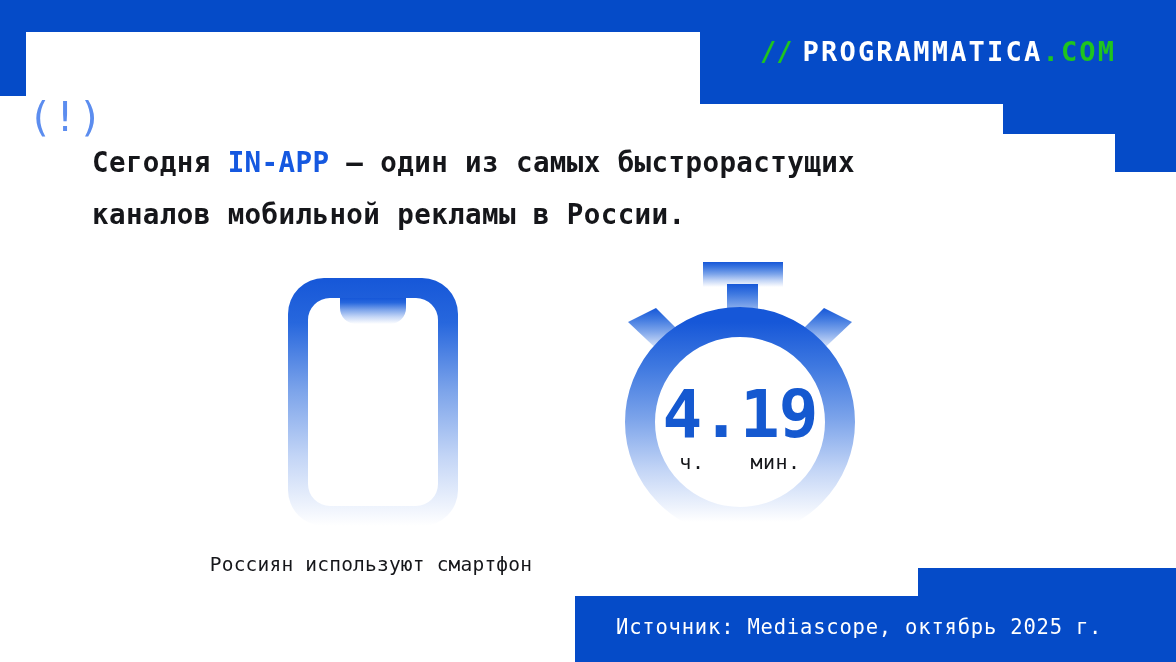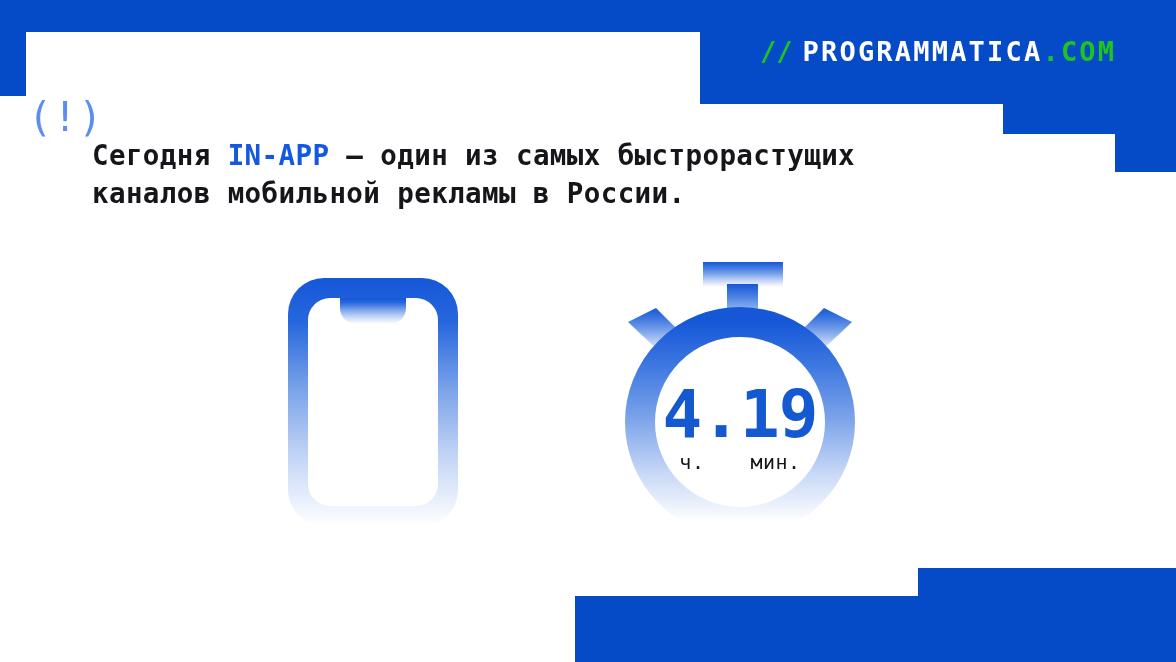--- a/index.html
+++ b/index.html
@@ -33,21 +33,21 @@
   .logo .dotcom{color:#1fc41f;}
 
   
   .bang{
     position:absolute;left:28px;top:97px;
     font-size:40px;color:#5c8def;font-weight:400;line-height:1;
     letter-spacing:1px;
   }
   .headline{
     position:absolute;left:92px;top:136px;width:860px;
-    font-size:27.5px;line-height:38px;color:#15161a;font-weight:700;
+    font-size:27.5px;line-height:52px;color:#15161a;font-weight:700;
     letter-spacing:0.4px;
   }
   .headline .hl-accent{color:#1558e0;}
 
   
   .phone-wrap{position:absolute;left:288px;top:278px;width:170px;height:248px;}
   .phone-caption{
     position:absolute;left:196px;top:552px;width:350px;text-align:center;
     font-size:19.5px;line-height:26px;color:#15161a;letter-spacing:0.2px;
   }
@@ -104,20 +104,21 @@
           <stop offset="45%" stop-color="#7ba3ea"></stop>
           <stop offset="72%" stop-color="#c3d5f6"></stop>
           <stop offset="100%" stop-color="#ffffff"></stop>
         </linearGradient>
       </defs>
       <path fill="url(#gphone)" fill-rule="evenodd" d="M36,0 H134 A36,36 0 0 1 170,36 V212 A36,36 0 0 1 134,248 H36 A36,36 0 0 1 0,212 V36 A36,36 0 0 1 36,0 Z
            M42,20 H128 A22,22 0 0 1 150,42 V206 A22,22 0 0 1 128,228 H42 A22,22 0 0 1 20,206 V42 A22,22 0 0 1 42,20 Z"></path>
       <path fill="url(#gphone)" d="M52,20 H118 V30 A16,16 0 0 1 102,46 H68 A16,16 0 0 1 52,30 Z"></path>
     </svg>
   </div>
+  <div class="phone-caption">Россиян используют смартфон</div>
 
   <div class="watch-wrap">
     <svg width="264" height="282" viewBox="0 0 264 282" aria-hidden="true">
       <defs>
         <linearGradient id="gwatch" x1="0" y1="0" x2="0" y2="1">
           <stop offset="0%" stop-color="#1657d8"></stop>
           <stop offset="22%" stop-color="#3e78e0"></stop>
           <stop offset="48%" stop-color="#7ba3ea"></stop>
           <stop offset="74%" stop-color="#c3d5f6"></stop>
           <stop offset="100%" stop-color="#ffffff"></stop>
@@ -134,14 +135,15 @@
     </svg>
   </div>
   <div class="watch-value">4.19</div>
   <div class="watch-units">
     <span>ч.</span>
     <span>мин.</span>
   </div>
 
   <div class="deco deco-src-upper"></div>
   <div class="deco deco-src-main"></div>
+  <div class="source-text">Источник: Mediascope, октябрь 2025 г.</div>
 
 </div>
 
 </body></html>

